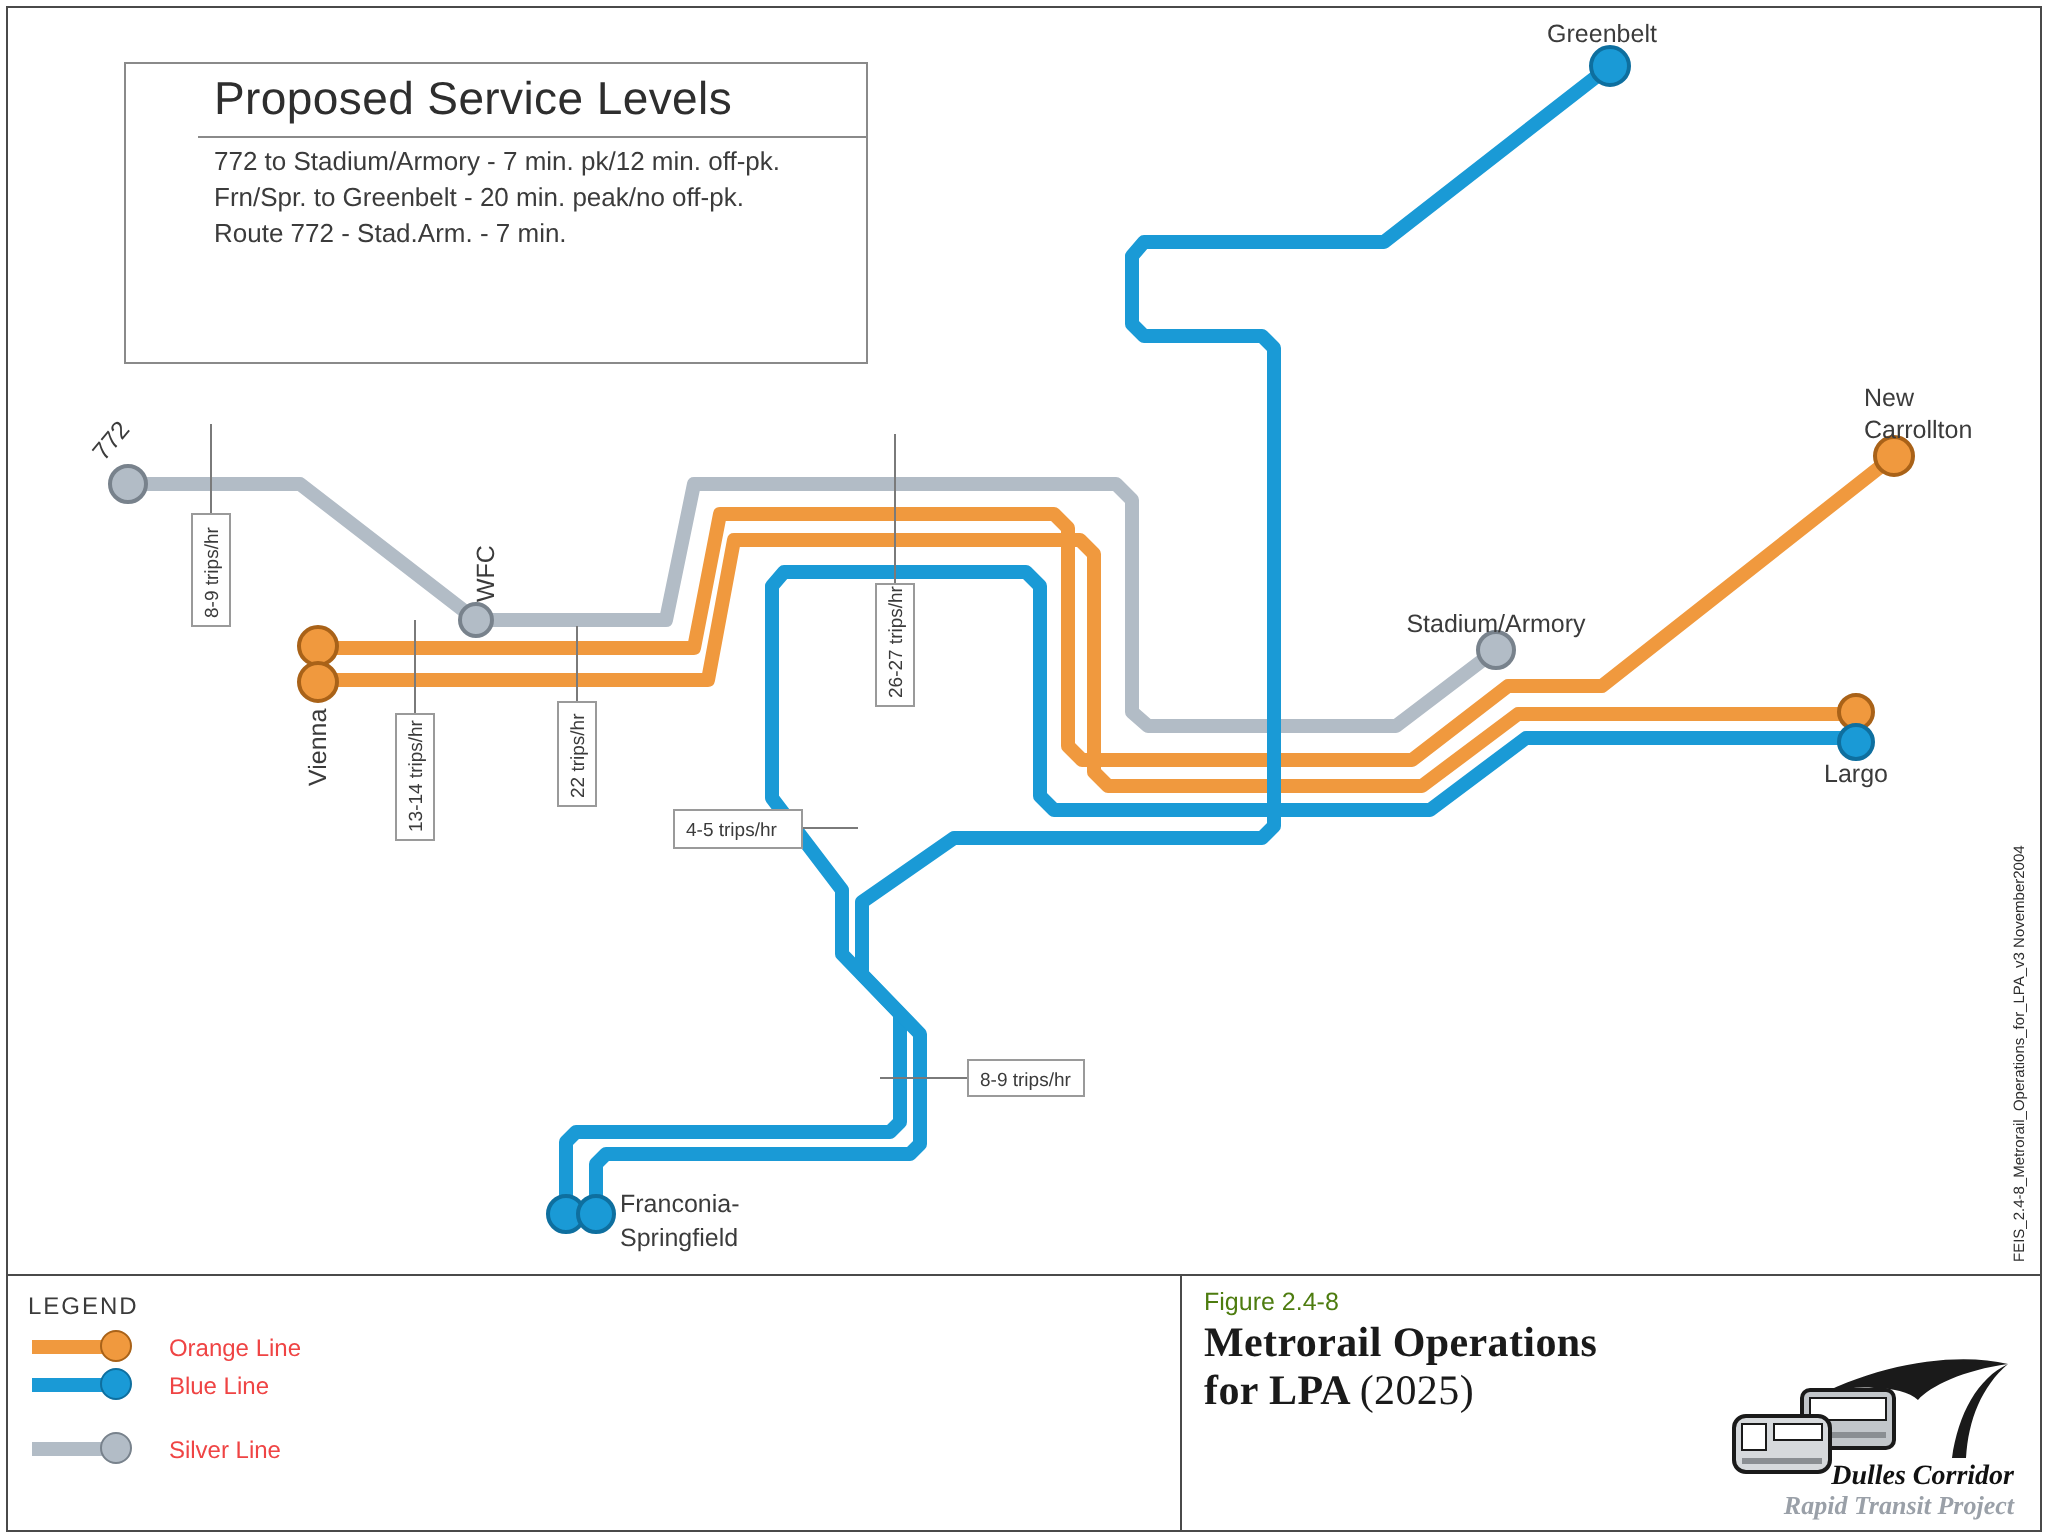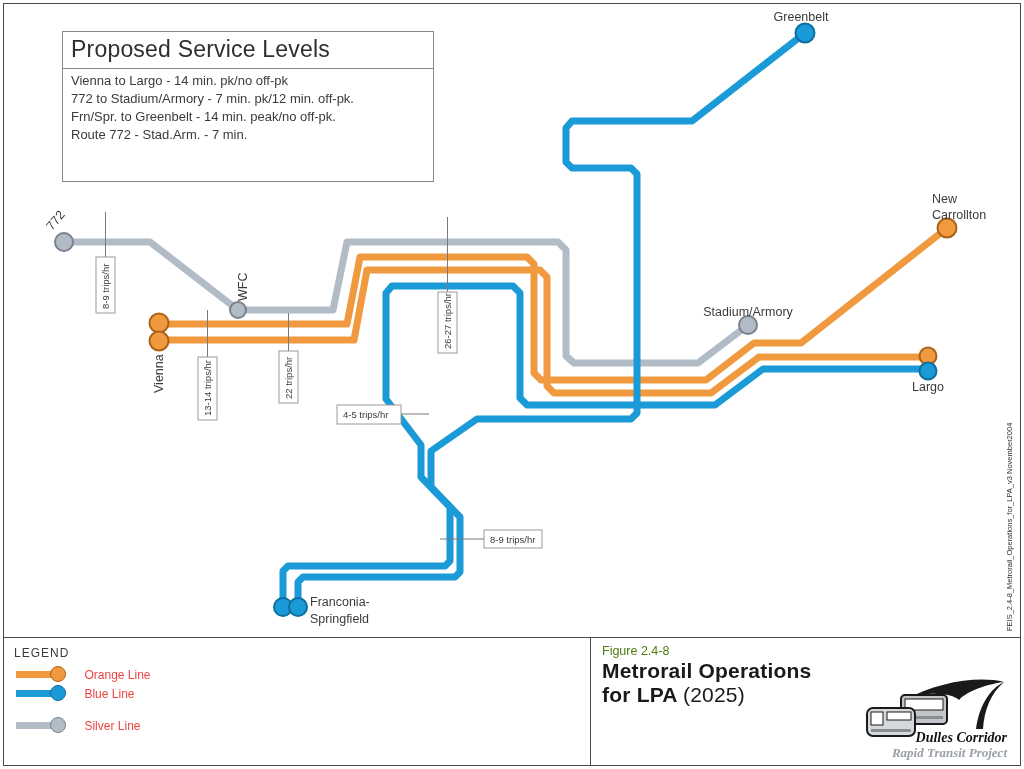--- a/index.html
+++ b/index.html
@@ -3,21 +3,21 @@
 <meta charset="utf-8">
 <style>
   html,body{margin:0;padding:0;background:#fff;}
   #stage{position:relative;width:1024px;height:769px;background:#fff;overflow:hidden;
          font-family:"Liberation Sans",sans-serif;color:#3b3b3b;}
   .outer-border{position:absolute;left:3px;top:3px;width:1016px;height:761px;
                 border:1px solid #4a4a4a;pointer-events:none;}
   #map-svg{position:absolute;left:0;top:0;}
   
   .service-box{position:absolute;left:62px;top:31px;width:372px;height:151px;
-               border:1px solid #8a8a8a;background:#fff;box-sizing:border-box;}
+               border:1px solid #8a8a8a;background:#fff;box-sizing:border-box;padding-left:36px;}
   .service-title{font-size:23px;letter-spacing:.2px;color:#2e2e2e;
                  padding:4px 8px 5px 8px;border-bottom:1px solid #8a8a8a;}
   .service-lines{padding:3px 8px 0 8px;}
   .service-line{font-size:13px;line-height:18px;white-space:nowrap;color:#3b3b3b;}
   
   .band{position:absolute;left:3px;right:3px;top:637px;bottom:3px;
         border-top:1px solid #4a4a4a;background:#fff;}
   .legend{position:absolute;left:0;top:0;width:587px;height:100%;}
   .legend-title{position:absolute;left:11px;top:8px;font-size:12px;letter-spacing:1px;color:#3b3b3b;}
   .legend-row{position:absolute;left:11px;height:18px;}
@@ -25,21 +25,21 @@
   .legend-bar{position:absolute;left:2px;top:5px;width:40px;height:7px;}
   .legend-dot{position:absolute;right:0;top:0;width:14px;height:14px;border-radius:50%;border:1.5px solid #555;}
   .legend-label{display:inline-block;vertical-align:middle;font-size:12px;margin-left:14px;color:#ef4444;}
   .sw-orange{background:#F0993E;} .sw-blue{background:#1A9AD6;} .sw-silver{background:#B2BCC6;}
   .dot-orange{background:#F0993E;border-color:#a96218!important;}
   .dot-blue{background:#1A9AD6;border-color:#0e6f9f!important;}
   .dot-silver{background:#B2BCC6;border-color:#78828c!important;}
   .title-block{position:absolute;left:587px;top:0;right:0;height:100%;border-left:1px solid #4a4a4a;}
   .fig-number{position:absolute;left:11px;top:6px;font-size:12.5px;color:#4d7c0f;}
   .fig-title{position:absolute;left:11px;top:21px;font-size:21px;line-height:24px;
-             font-weight:bold;color:#1a1a1a;letter-spacing:.2px;}
+             font-weight:bold;color:#1a1a1a;letter-spacing:.2px;font-family:Liberation Serif, serif;}
   .fig-title .normal{font-weight:normal;}
   .logo{position:absolute;right:8px;bottom:4px;}
 </style>
 </head>
 <body>
 
 <div id="stage">
 
   <svg id="map-svg" width="1024" height="637" viewBox="0 0 1024 637">
 
@@ -103,23 +103,22 @@
       <text x="310" y="606">Franconia-</text>
       <text x="310" y="623">Springfield</text>
     </g>
 
     <text transform="translate(1012,631) rotate(-90)" font-size="7.5" fill="#2e2e2e" font-family="Liberation Sans, sans-serif">FEIS_2.4-8_Metrorail_Operations_for_LPA_v3  November2004</text>
   </svg>
 
   <div class="service-box">
     <div class="service-title">Proposed Service Levels</div>
     <div class="service-lines">
-      <div class="service-line">Vienna to Largo - 14 min. pk/no off-pk</div>
       <div class="service-line">772 to Stadium/Armory - 7 min. pk/12 min. off-pk.</div>
-      <div class="service-line">Frn/Spr. to Greenbelt - 14 min. peak/no off-pk.</div>
+      <div class="service-line">Frn/Spr. to Greenbelt - 20 min. peak/no off-pk.</div>
       <div class="service-line">Route 772 - Stad.Arm. - 7 min.</div>
     </div>
   </div>
 
   <div class="band">
     <div class="legend">
       <div class="legend-title">LEGEND</div>
       <div class="legend-row" style="top:27px;">
         <span class="legend-swatch">
           <span class="legend-bar sw-orange"></span><span class="legend-dot dot-orange"></span>

